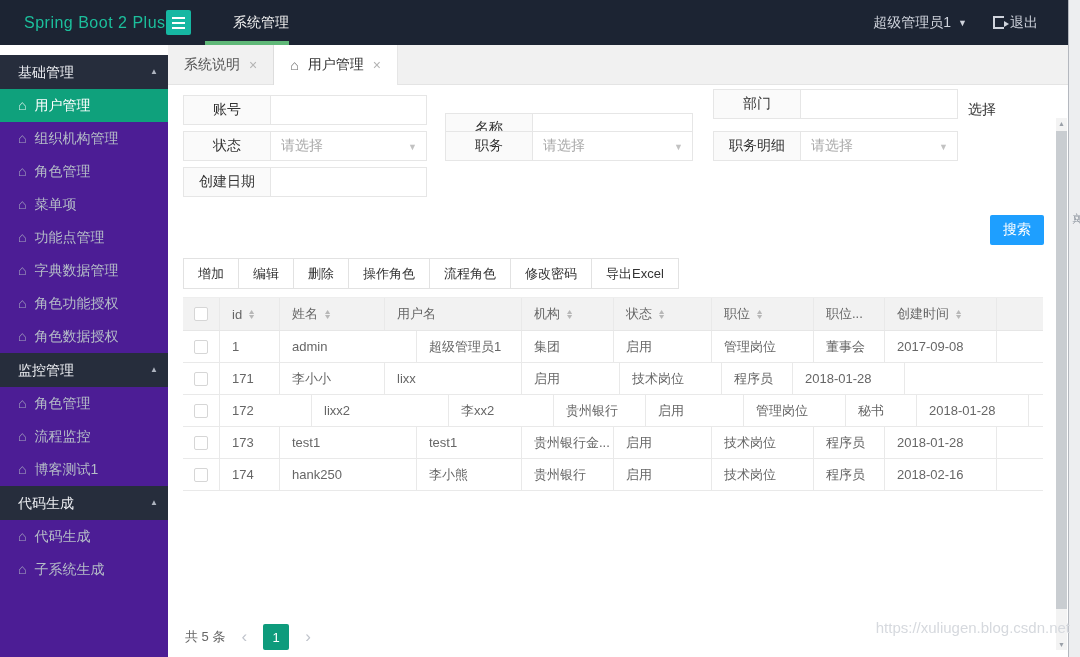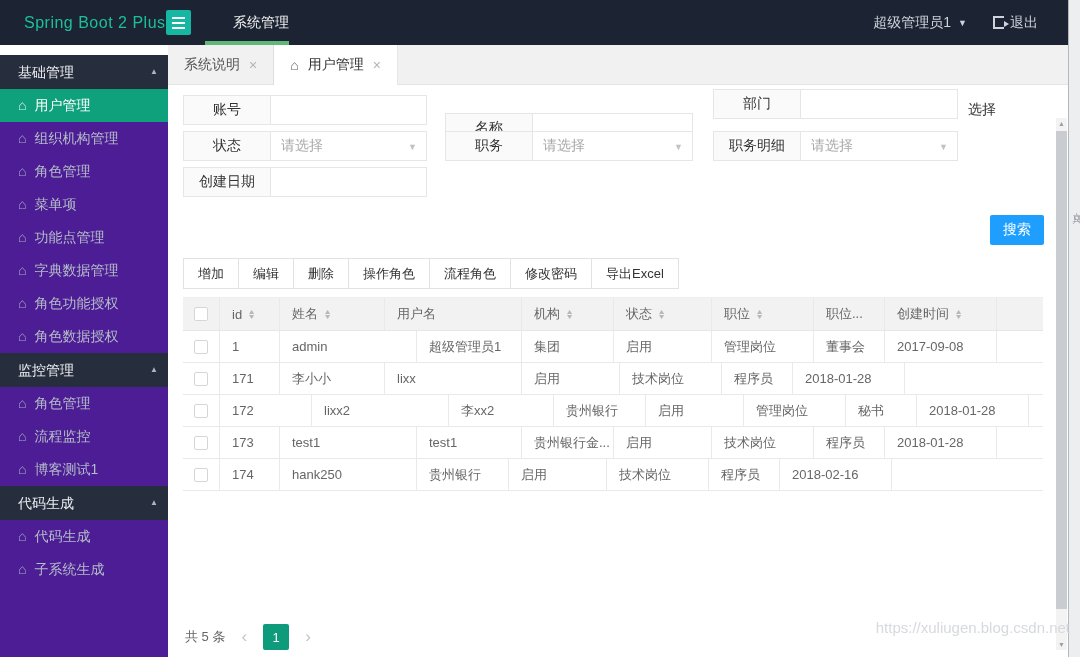--- a/index.html
+++ b/index.html
@@ -372,20 +372,21 @@
             <div class="t-cell" style="width: 71px;">程序员</div>
             <div class="t-cell" style="width: 112px;">2018-01-28</div>
             <div class="t-cell fill" style="width: 47px;"></div>
           </div>
           <div class="t-row">
             <div class="t-cell first" style="width: 36px;">
               <span class="cb"></span>
             </div>
             <div class="t-cell" style="width: 60px;">174</div>
             <div class="t-cell" style="width: 137px;">hank250</div>
+            <div class="t-cell" style="width: 105px;">李小熊</div>
             <div class="t-cell" style="width: 92px;">贵州银行</div>
             <div class="t-cell" style="width: 98px;">启用</div>
             <div class="t-cell" style="width: 102px;">技术岗位</div>
             <div class="t-cell" style="width: 71px;">程序员</div>
             <div class="t-cell" style="width: 112px;">2018-02-16</div>
             <div class="t-cell fill" style="width: 47px;"></div>
           </div>
         </div>
     </div>
 

